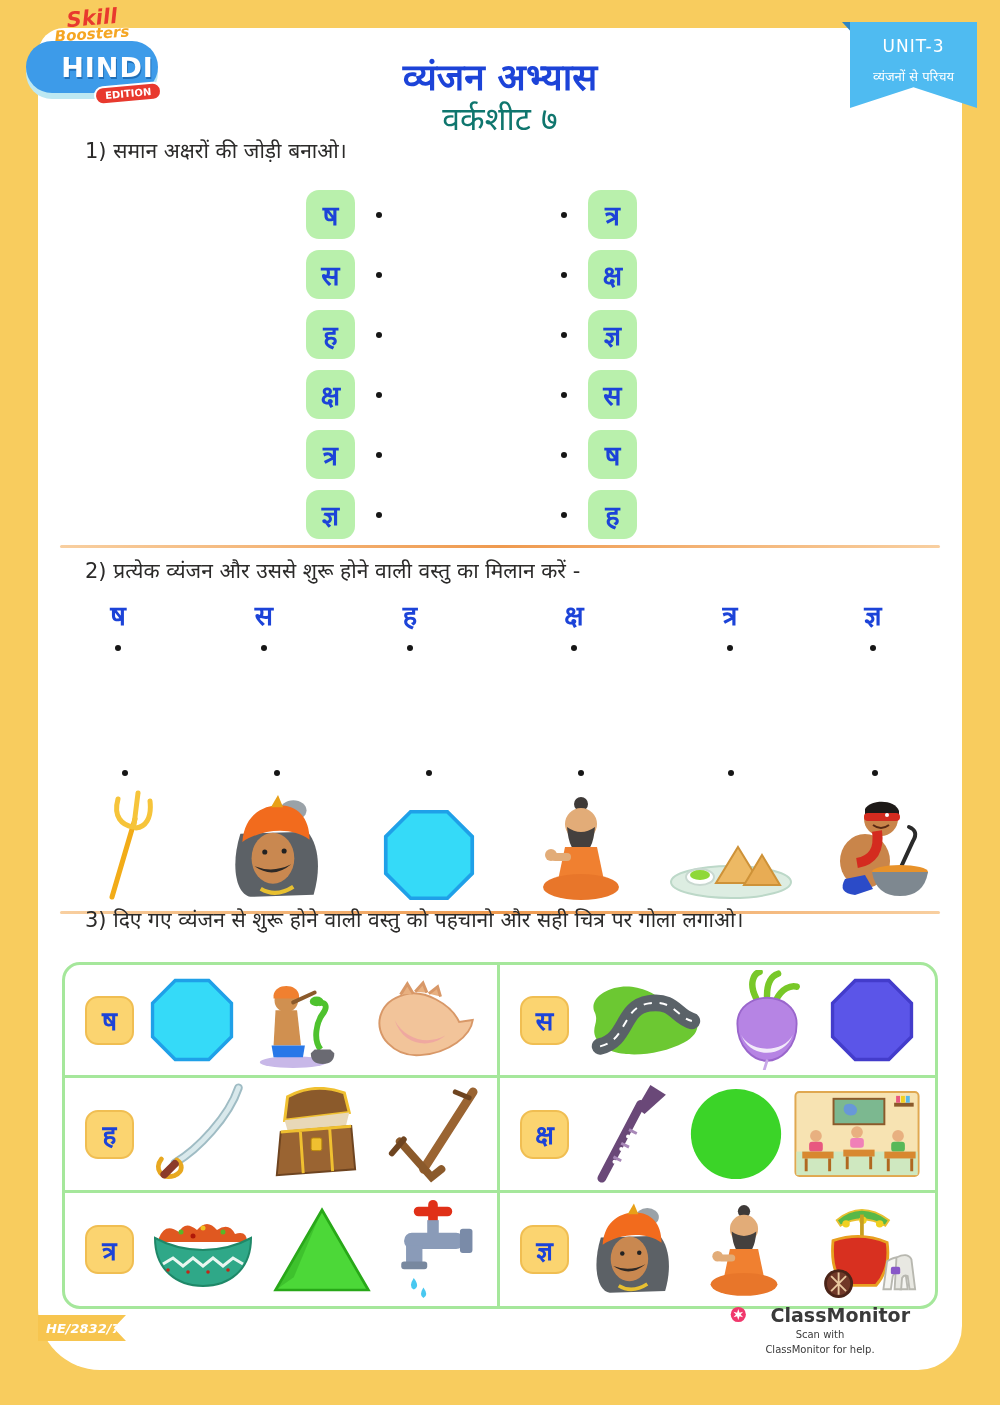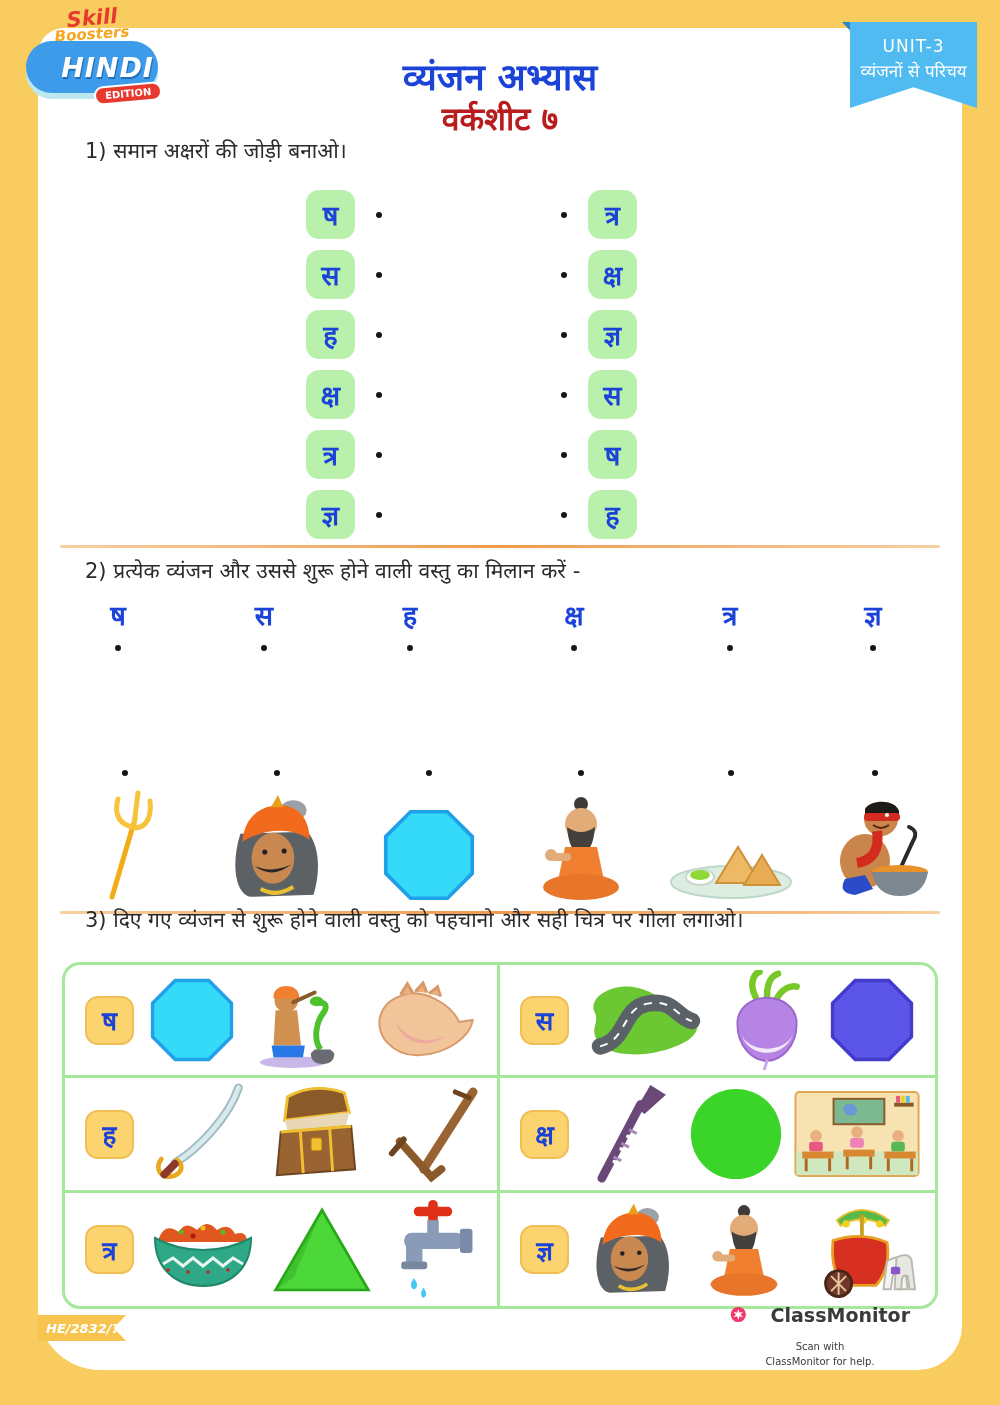--- a/index.html
+++ b/index.html
@@ -11,37 +11,37 @@
   
   .logo{position:absolute;left:26px;top:8px;width:132px;height:110px;z-index:5;}
   .logo-skill{color:#E8392E;font-weight:bold;font-size:21px;font-style:italic;
               text-align:center;transform:rotate(-5deg);line-height:20px;}
   .logo-boost{color:#F5A623;font-weight:bold;font-size:15px;font-style:italic;
               text-align:center;transform:rotate(-4deg);margin-top:-3px;
               text-shadow:0 0 2px #fff;}
   .logo-cloud{position:relative;margin-top:-2px;background:#3D9BE9;border-radius:26px;
               height:52px;display:flex;align-items:center;justify-content:center;
               box-shadow:0 6px 0 #BDE8F2;}
-  .logo-hindi{color:#fff;font-weight:bold;font-style:italic;font-size:27px;letter-spacing:1px;
+  .logo-hindi{color:#fff;font-weight:bold;font-size:27px;letter-spacing:1px;
               text-shadow:1px 2px 0 #1F6FB8;margin-left:31px;}
   .logo-edition{position:absolute;right:-4px;bottom:-10px;background:#E8392E;color:#fff;
                 font-size:10px;font-weight:bold;padding:2px 9px;border-radius:9px;
                 transform:rotate(-5deg);border:2px solid #fff;}
   
   .banner-fold{position:absolute;left:842px;top:22px;width:14px;height:15px;background:#2E85C4;
                clip-path:polygon(0 0,100% 0,100% 100%);}
   .banner{position:absolute;left:850px;top:22px;width:127px;height:86px;background:#4FBBF1;
           clip-path:polygon(0 0,100% 0,100% 100%,50% 76%,0 100%);color:#fff;text-align:center;}
   .banner-t1{font-size:17px;font-weight:normal;letter-spacing:1px;margin-top:14px;}
-  .banner-t2{font-size:17px;margin-top:3px;}
+  .banner-t2{font-size:13px;margin-top:11px;}
   
   .title1{position:absolute;left:0;top:50px;width:1000px;text-align:center;
           font-size:37px;font-weight:bold;color:#1C43D8;}
   .title2{position:absolute;left:0;top:96px;width:1000px;text-align:center;
-          font-size:32px;font-weight:bold;color:#b91c1c;}
+          font-size:32px;font-weight:normal;color:#0f766e;}
   
   .shead{position:absolute;left:85px;font-size:21px;color:#2B2A29;}
   
   .match1{position:absolute;left:306px;top:190px;width:331px;display:flex;
           flex-direction:column;gap:11px;}
   .m-row{display:flex;align-items:center;height:49px;}
   .gbox{width:49px;height:49px;background:#B9F0AC;border-radius:13px;flex:0 0 49px;
         display:flex;align-items:center;justify-content:center;
         font-size:27px;font-weight:bold;color:#1C43D8;}
   .dot{width:6px;height:6px;background:#161616;border-radius:50%;}
@@ -67,21 +67,21 @@
         font-size:26px;font-weight:bold;color:#1C43D8;box-sizing:border-box;}
   .imgs{flex:1;display:flex;align-items:center;justify-content:space-around;padding-left:6px;}
   
   .ribbon{position:absolute;left:38px;top:1315px;width:88px;height:26px;background:#F7C54F;
           clip-path:polygon(0 0,100% 0,86% 50%,100% 100%,0 100%);
           color:#fff;font-size:13px;font-weight:bold;font-style:italic;
           display:flex;align-items:center;padding-left:8px;box-sizing:border-box;}
   .cm{position:absolute;left:730px;top:1303px;width:180px;text-align:center;}
   .cm-head{display:flex;align-items:center;justify-content:center;gap:24px;}
   .cm-name{font-size:19px;font-weight:bold;color:#3A3A3A;}
-  .cm-sub{font-size:10px;color:#3A3A3A;line-height:1.5;margin-top:13px;}
+  .cm-sub{font-size:10px;color:#3A3A3A;line-height:1.5;margin-top:1px;}
 </style>
 </head>
 <body>
 
 <div class="page">
   <div class="card"></div>
 
   <div class="logo">
     <div class="logo-skill">Skill</div>
     <div class="logo-boost">Boosters</div>

